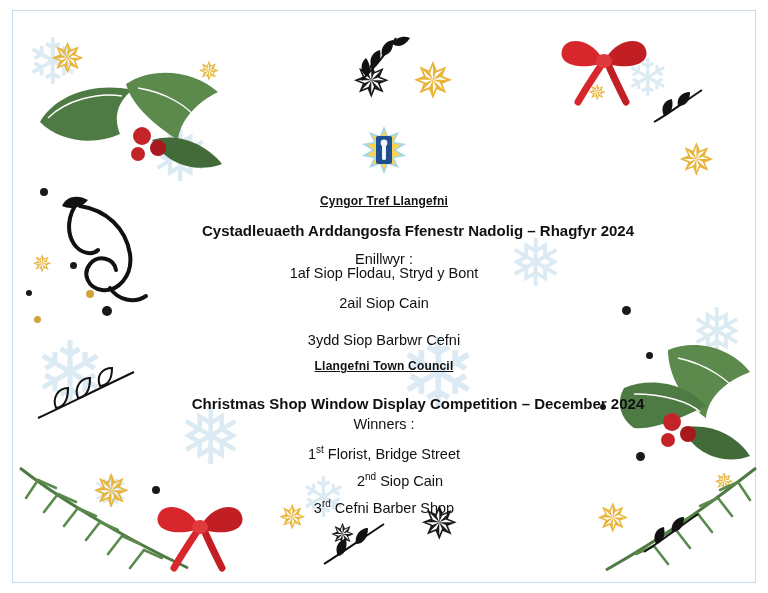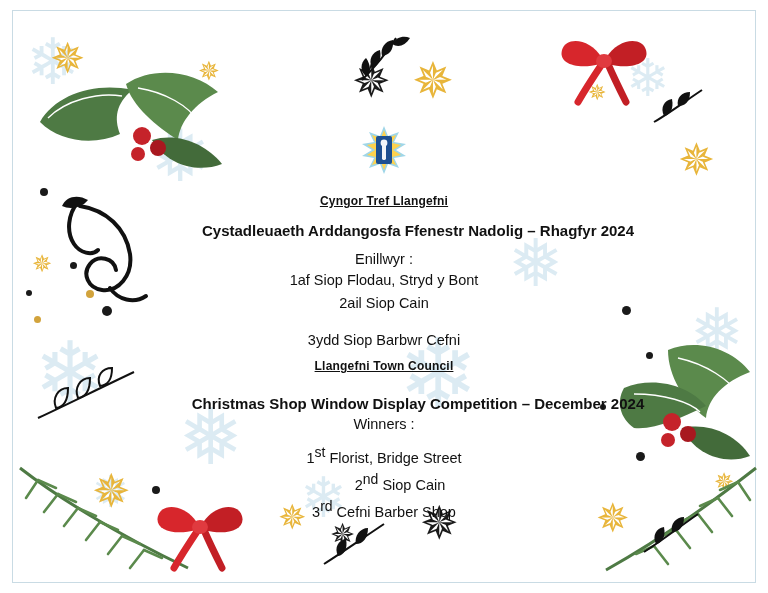--- a/index.html
+++ b/index.html
@@ -93,29 +93,29 @@
   }
   .subheading {
     font-weight: bold;
     font-size: 15px;
     padding-left: 34px;
   }
   .normal {
     font-size: 14.5px;
   }
   sup {
-    font-size: 14px;
+    font-size: 10px;
     vertical-align: super;
   }
 
   
   .l-cy-title   { top: 194px; }
   .l-cy-sub     { top: 222px; }
   .l-cy-win     { top: 251px; }
-  .l-cy-1       { top: 272px; }
+  .l-cy-1       { top: 265px; }
   .l-cy-2       { top: 295px; text-align: center; }
   .l-cy-3       { top: 332px; }
   .l-en-title   { top: 359px; }
   .l-en-sub     { top: 387px; margin-top: 8px; }
   .l-en-win     { top: 416px; }
   .l-en-1       { top: 444px; }
   .l-en-2       { top: 471px; padding-left: 16px; }
   .l-en-3       { top: 498px; }
 </style>
 </head>

